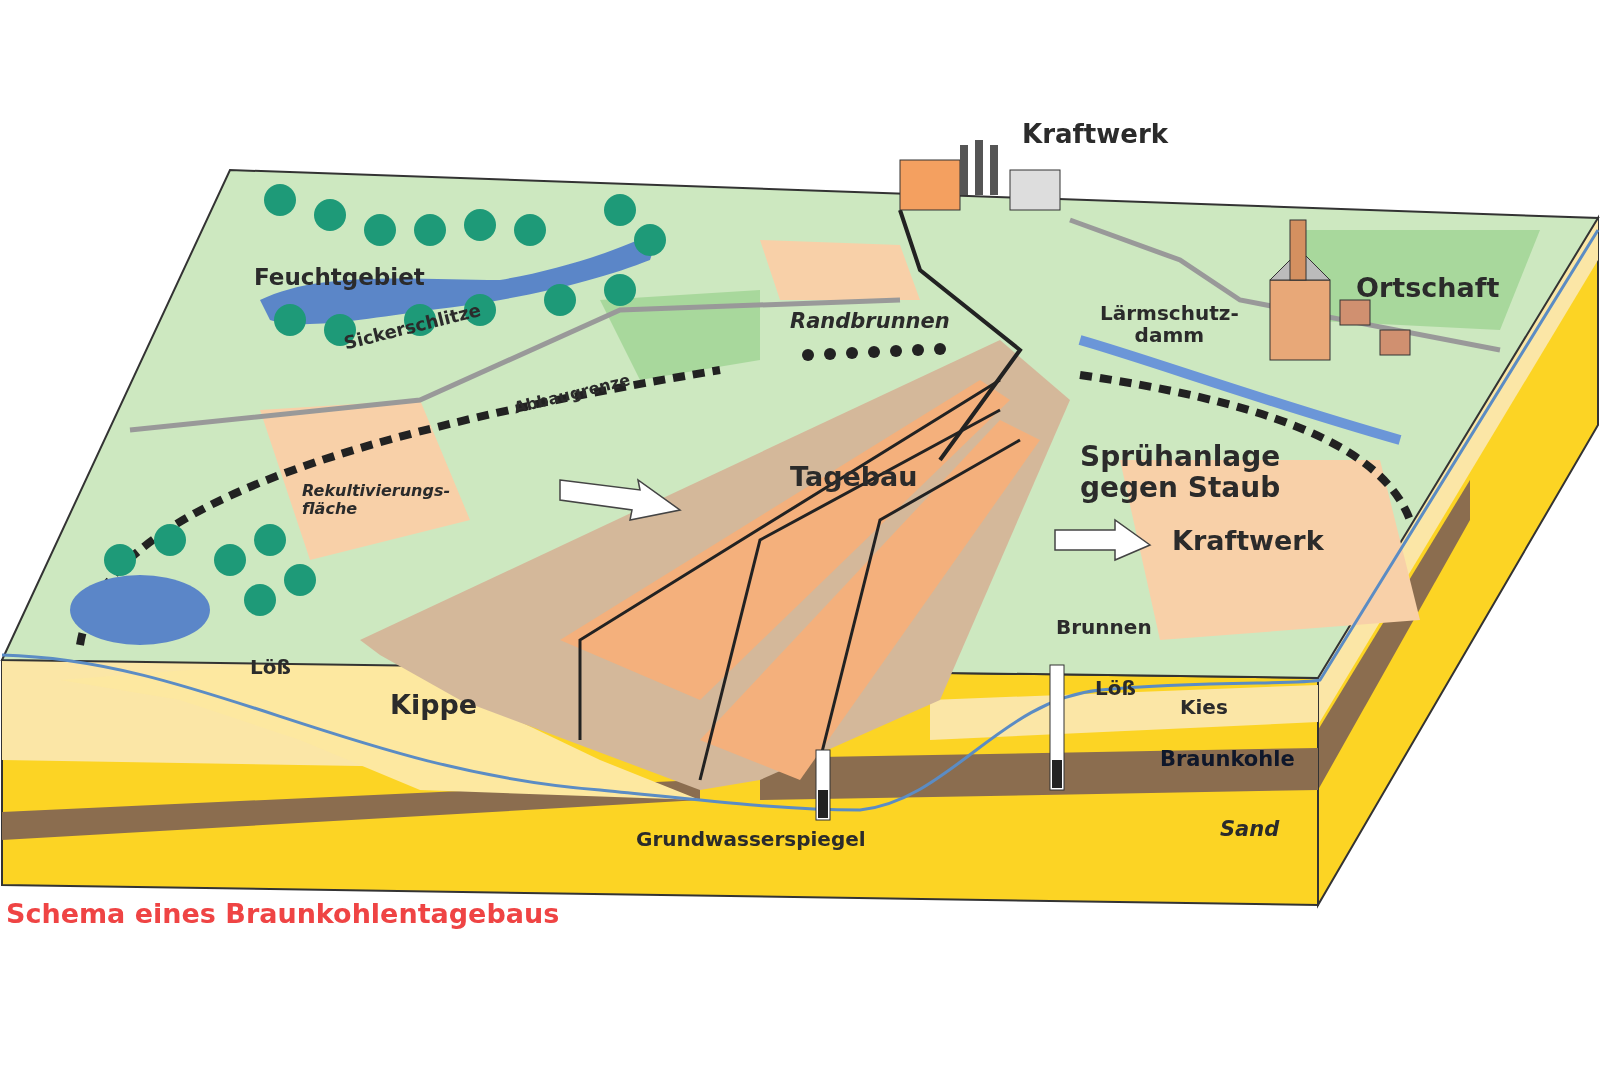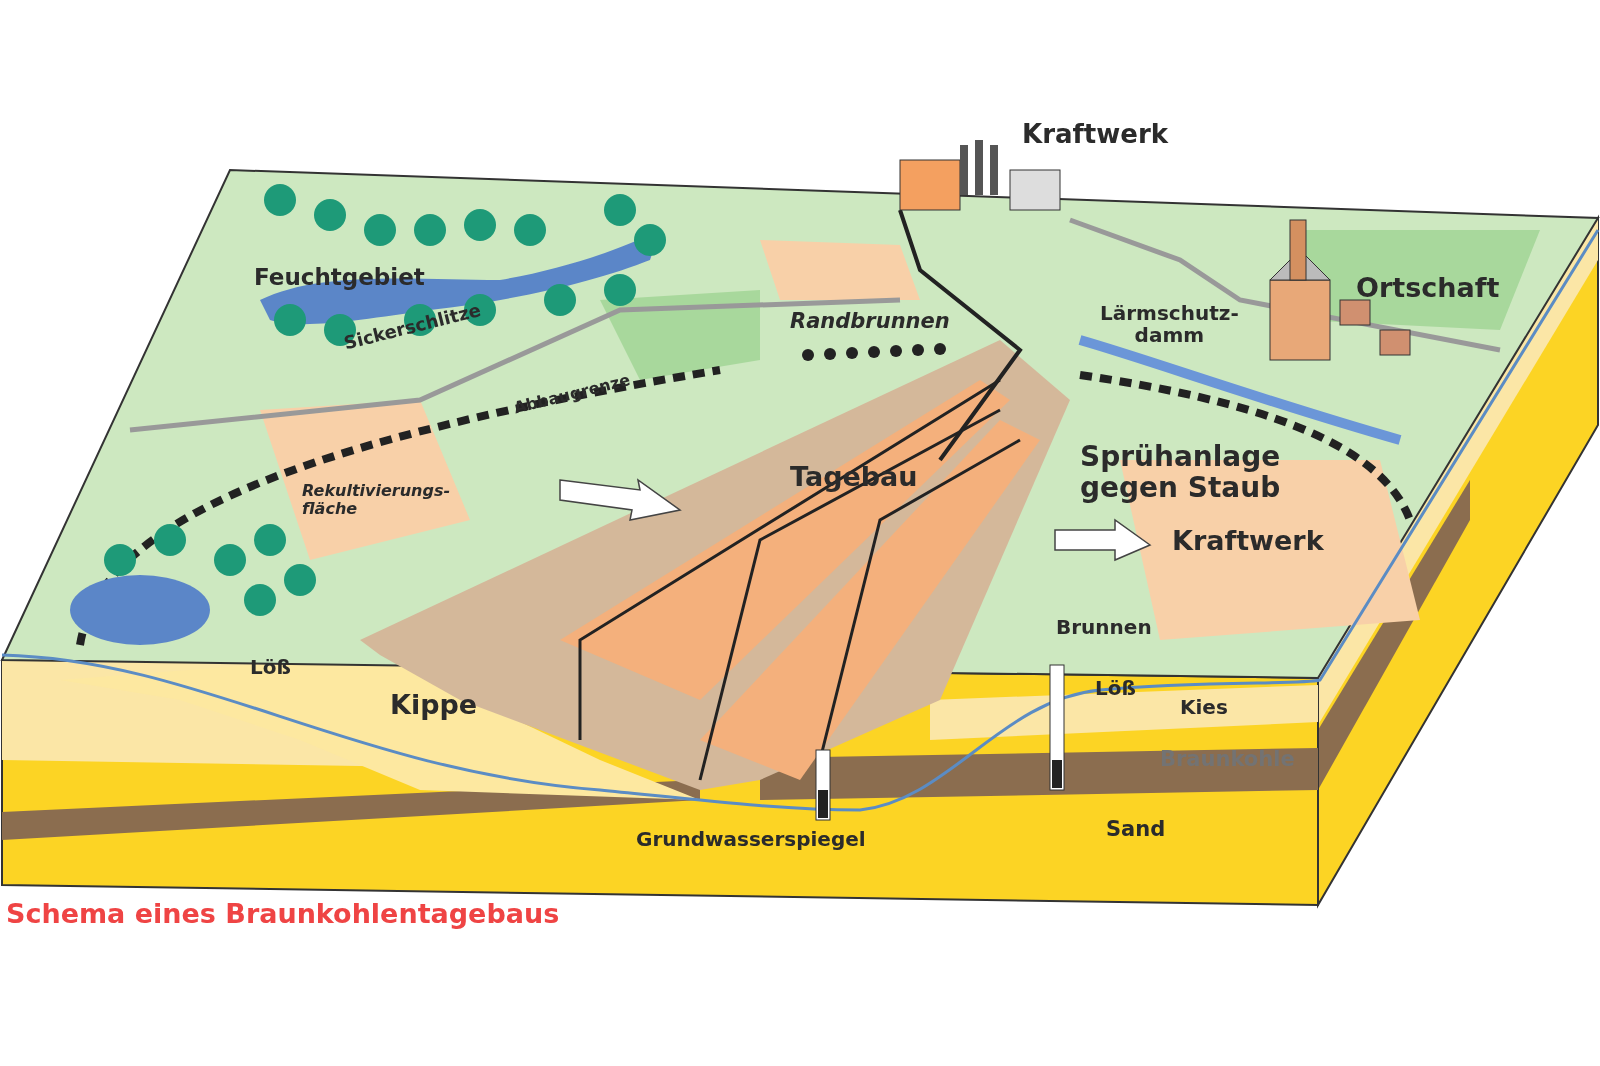--- a/index.html
+++ b/index.html
@@ -1,20 +1,20 @@
 <!DOCTYPE html>
 <html><head>
 <meta charset="utf-8">
 <style>
   html,body{margin:0;padding:0;background:#ffffff;}
   body{width:1600px;height:1066px;position:relative;overflow:hidden;font-family:"DejaVu Sans",sans-serif;}
   #scene{position:absolute;left:0;top:0;width:1600px;height:1066px;}
   .lbl{position:absolute;font-family:"DejaVu Sans",sans-serif;font-weight:bold;color:#2b2b2b;white-space:nowrap;line-height:1.1;}
   .lbl.c{text-align:center;}
-  .lbl.white{color:#737373;}
+  .lbl.white{color:#0f172a;}
   .title{position:absolute;left:6px;top:898px;font-size:27px;font-weight:bold;color:#ef4444;font-family:"DejaVu Sans",sans-serif;}
 </style>
 </head>
 <body>
 
 <svg id="scene" viewBox="0 0 1600 1066" xmlns="http://www.w3.org/2000/svg">
 
   <polygon points="1318,678 1598,218 1598,425 1318,905" fill="#fcd424" stroke="#333" stroke-width="2"></polygon>
   <polygon points="1318,730 1470,480 1470,520 1318,790" fill="#8b6d4f"></polygon>
   <polygon points="1318,678 1598,218 1598,260 1318,725" fill="#fbe6a6"></polygon>
@@ -134,16 +134,16 @@
   <div>Rekultivierungs-</div>
   <div>fläche</div>
 </div>
 <div class="lbl" style="left:1172px;top:526px;font-size:27px;">Kraftwerk</div>
 <div class="lbl" style="left:1056px;top:616px;font-size:20px;">Brunnen</div>
 <div class="lbl" style="left:250px;top:656px;font-size:20px;">Löß</div>
 <div class="lbl" style="left:1095px;top:677px;font-size:20px;">Löß</div>
 <div class="lbl" style="left:390px;top:690px;font-size:27px;">Kippe</div>
 <div class="lbl" style="left:1180px;top:696px;font-size:20px;">Kies</div>
 <div class="lbl white" style="left:1160px;top:748px;font-size:21px;">Braunkohle</div>
-<div class="lbl" style="left:1106px;top:818px;font-size:21px;">Sand</div>
+<div class="lbl" style="left:1220px;top:818px;font-size:21px;font-style:italic;">Sand</div>
 <div class="lbl" style="left:636px;top:828px;font-size:20px;text-align:center;">Grundwasserspiegel</div>
 
 <div class="title">Schema eines Braunkohlentagebaus</div>
 
 </body></html>

